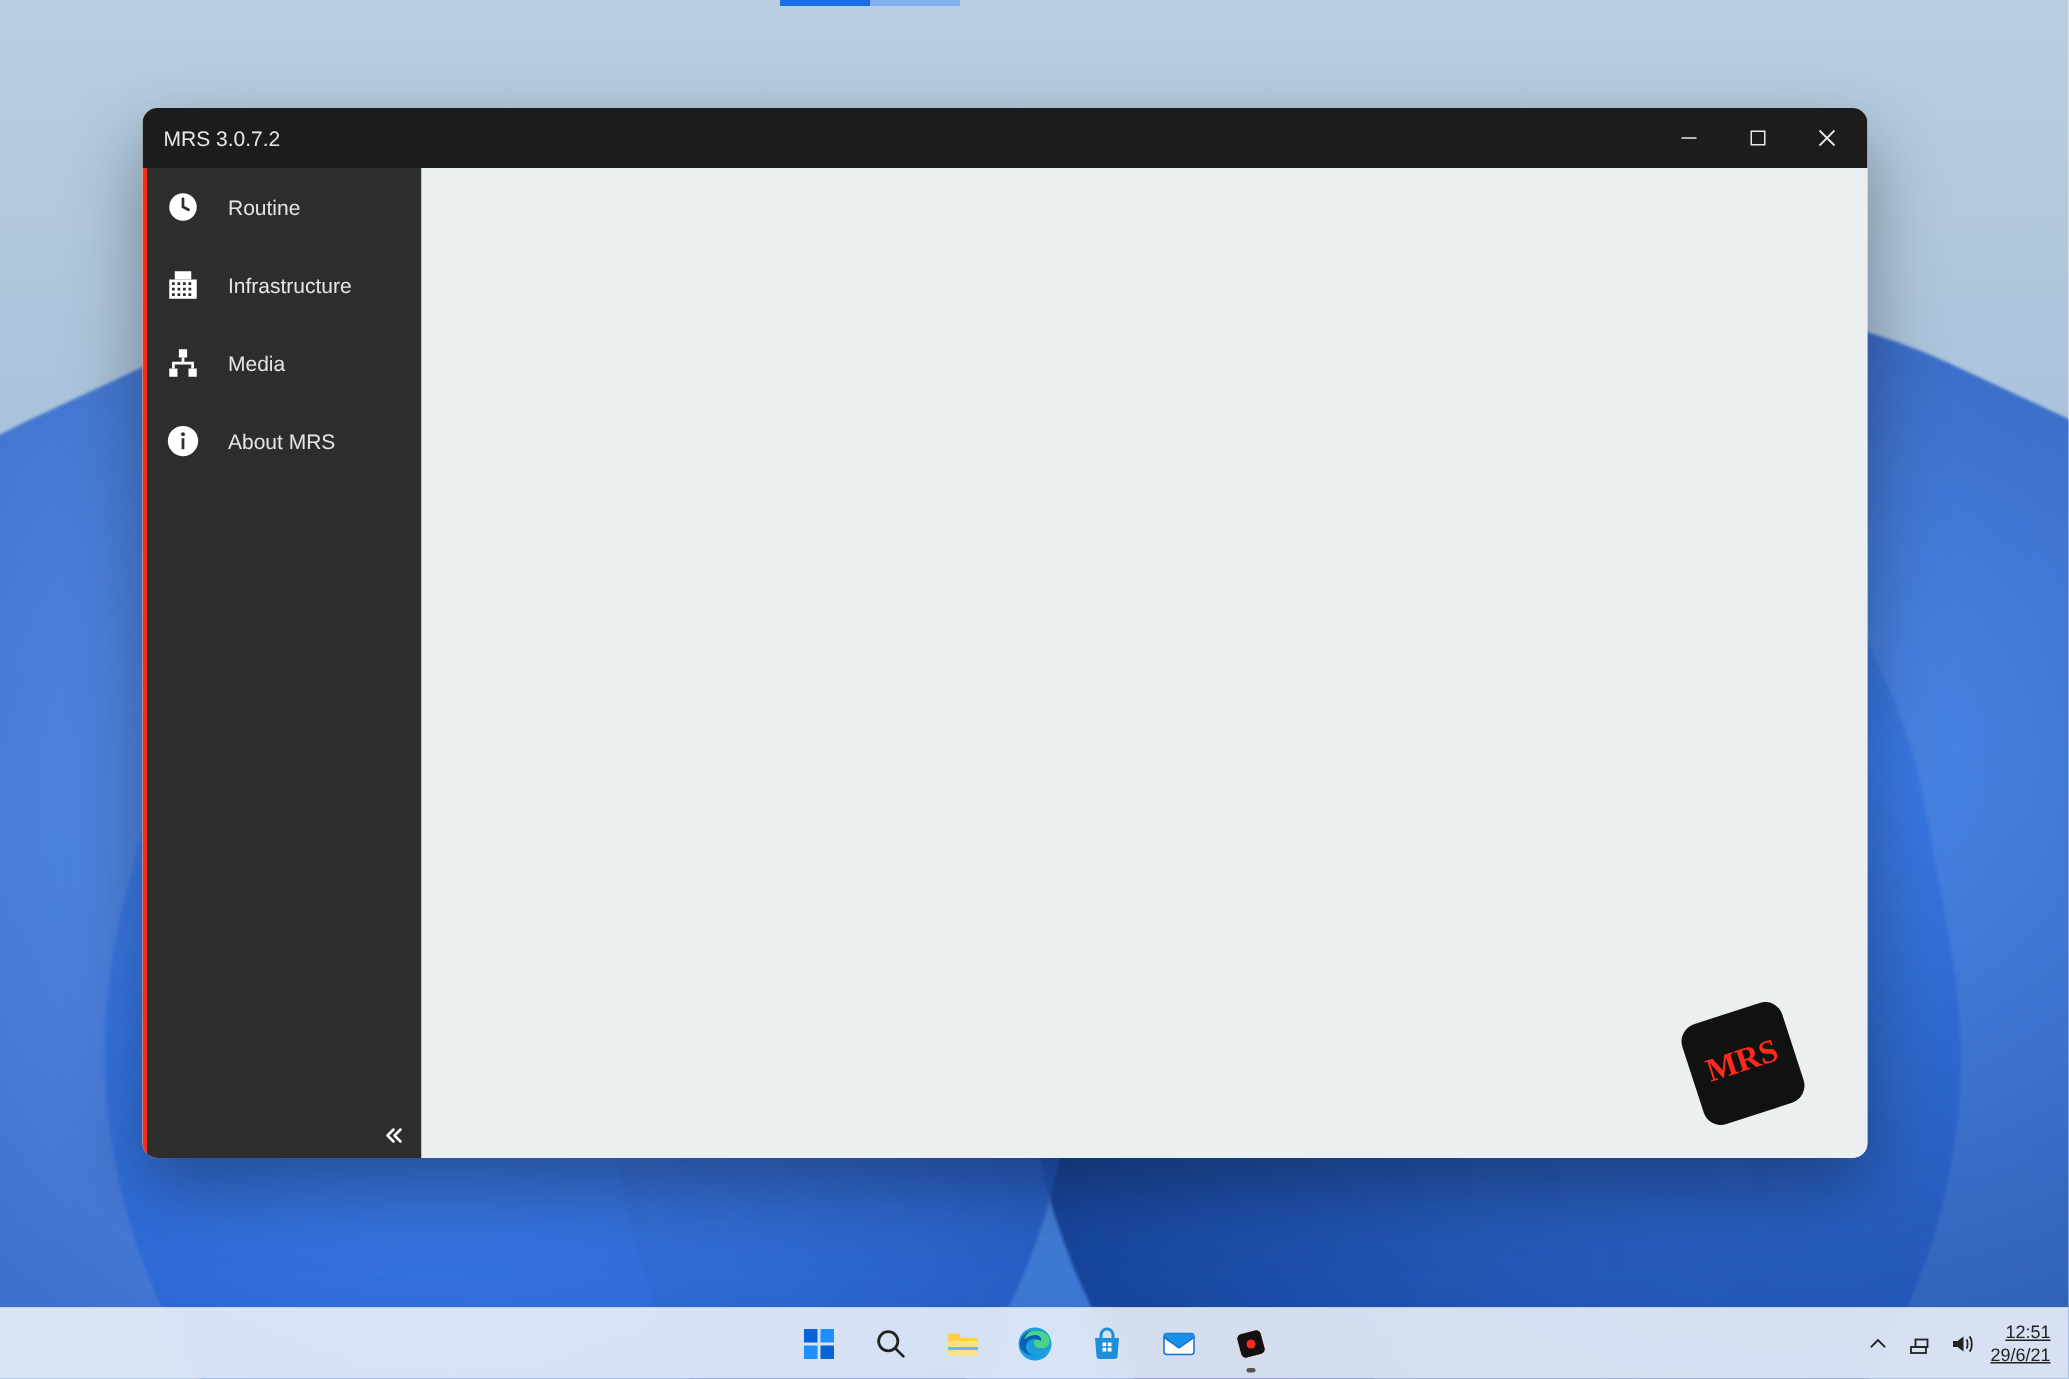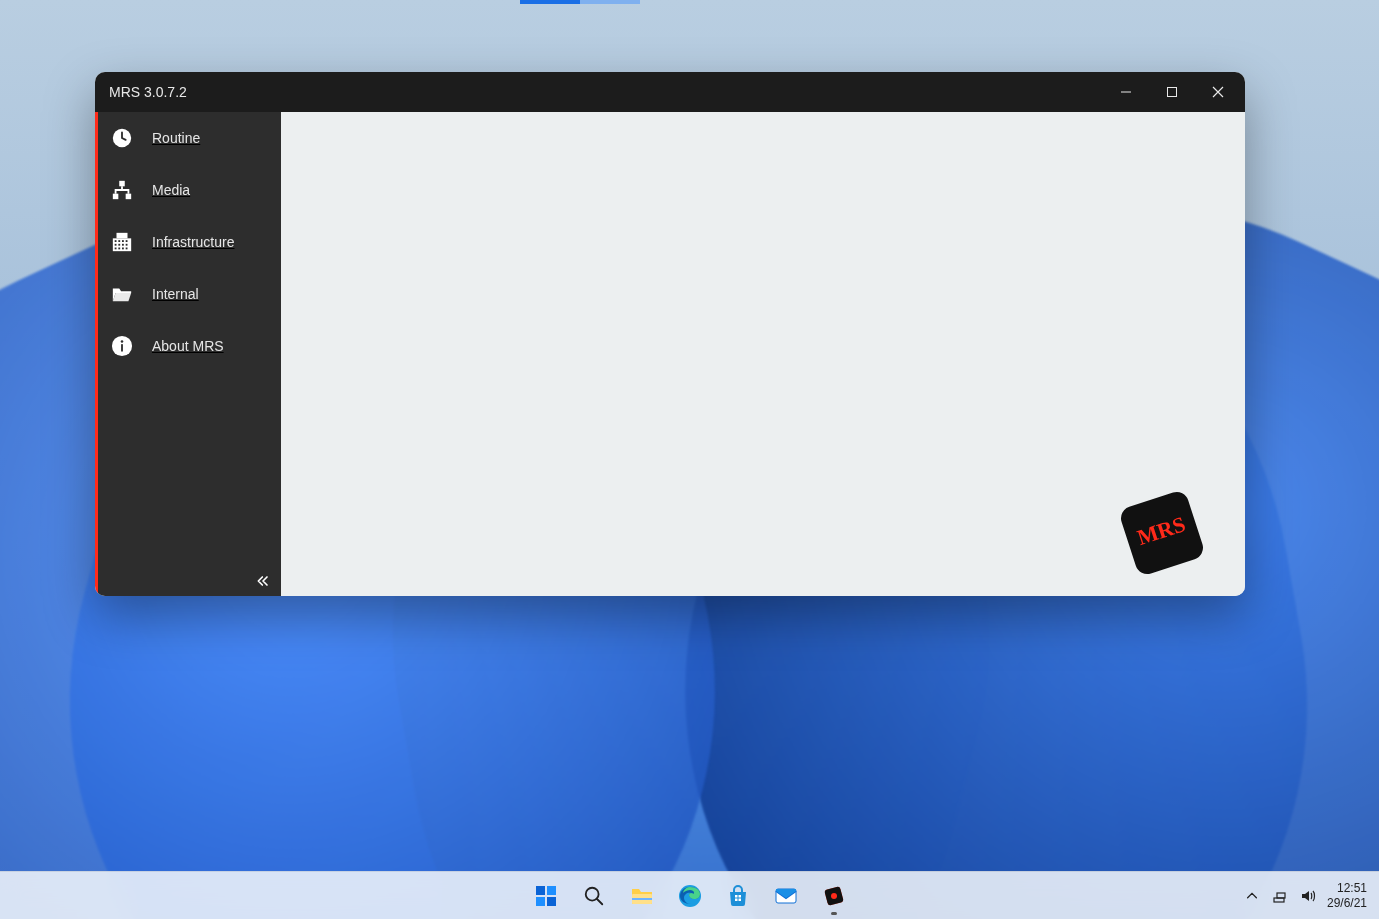--- a/index.html
+++ b/index.html
@@ -34,21 +34,21 @@
   }
   .top-accent2 {
     position: absolute; top: 0; left: 580px; height: 4px; width: 60px;
     background: #7fb0ef; z-index:1;
   }
 
   
   .window {
     position: absolute;
     left: 95px; top: 72px;
-    width: 1150px; height: 524px;
+    width: 1150px; height: 700px;
     background: #eceff0;
     border-radius: 10px;
     overflow: hidden;
     box-shadow: 0 20px 50px rgba(0,0,0,.35);
     z-index: 5;
   }
   .titlebar {
     height: 40px;
     background: #1c1c1c;
     color: #e8e8e8;
@@ -65,21 +65,20 @@
     display: flex; align-items: center; justify-content: center;
     color: #e8e8e8;
   }
   .win-btn svg { width: 12px; height: 12px; }
 
   .window-body {
     display: flex;
     height: calc(100% - 40px);
     border-left: 3px solid #ff2a1a;
     position: relative;
-    text-decoration: underline;
   }
   .sidebar {
     width: 183px;
     background: #2d2d2d;
     color: #e6e6e6;
     display: flex;
     flex-direction: column;
     position: relative;
   }
   .sidebar-items { flex: 1; }
@@ -142,21 +141,21 @@
   .task-item.active::after {
     content: "";
     position: absolute; bottom: 2px; left: 50%; transform: translateX(-50%);
     width: 6px; height: 3px; border-radius: 2px; background: #555;
   }
   .task-item .ticon { width: 26px; height: 26px; display:flex; align-items:center; justify-content:center; }
 
   .taskbar-right {
     position: absolute; right: 8px;
     display: flex; align-items: center; gap: 10px;
-    color: #222; font-size: 12px;
+    color: #222; font-size: 12px; text-decoration: underline;
   }
   .tray-icons { display: flex; align-items: center; gap: 10px; }
   .tray-icons .tico { width: 18px; height: 18px; display:flex; align-items:center; justify-content:center; }
   .clock { display: flex; flex-direction: column; align-items: flex-end; line-height: 1.2; padding-right: 4px; }
 </style>
 </head>
 <body>
 
 <div class="wallpaper-waves">
   <div class="wave w1"></div>
@@ -196,32 +195,20 @@
         <div class="sidebar-item">
           <span class="icon">
             <svg viewBox="0 0 24 24">
                 <circle cx="12" cy="12" r="10" fill="#fff"></circle>
                 <path d="M12 6v6l4 2" stroke="#2d2d2d" stroke-width="2" fill="none" stroke-linecap="round"></path>
               </svg>
           </span>
           <span>Routine</span>
         </div>
 
-
-        <div class="sidebar-item">
-          <span class="icon">
-            <svg viewBox="0 0 24 24">
-                <rect x="9" y="2" width="6" height="6"></rect>
-                <rect x="2" y="16" width="6" height="6"></rect>
-                <rect x="16" y="16" width="6" height="6"></rect>
-                <path d="M12 8v4 M12 12h-7v4 M12 12h7v4" stroke="#fff" stroke-width="2" fill="none"></path>
-              </svg>
-          </span>
-          <span>Media</span>
-        </div>
 
         <div class="sidebar-item">
           <span class="icon">
             <svg viewBox="0 0 24 24">
                 <rect x="2" y="8" width="20" height="14"></rect>
                 <rect x="6" y="2" width="12" height="6"></rect>
                 <g fill="#2d2d2d">
                   <rect x="4" y="10" width="2" height="2"></rect>
                   <rect x="8" y="10" width="2" height="2"></rect>
                   <rect x="12" y="10" width="2" height="2"></rect>
@@ -236,26 +223,29 @@
                   <rect x="16" y="18" width="2" height="2"></rect>
                 </g>
               </svg>
           </span>
           <span>Infrastructure</span>
         </div>
 
         <div class="sidebar-item">
           <span class="icon">
             <svg viewBox="0 0 24 24">
-                <path d="M2 6h7l2 3h11v2H5l-3 9V6z"></path>
-                <path d="M5 11h17l-3 9H2z" fill="#fff" opacity=".9"></path>
+                <rect x="9" y="2" width="6" height="6"></rect>
+                <rect x="2" y="16" width="6" height="6"></rect>
+                <rect x="16" y="16" width="6" height="6"></rect>
+                <path d="M12 8v4 M12 12h-7v4 M12 12h7v4" stroke="#fff" stroke-width="2" fill="none"></path>
               </svg>
           </span>
-          <span>Internal</span>
+          <span>Media</span>
         </div>
+
 
 
 
         <div class="sidebar-item">
           <span class="icon">
             <svg viewBox="0 0 24 24">
                 <circle cx="12" cy="12" r="11"></circle>
                 <rect x="11" y="10" width="2" height="8" fill="#2d2d2d"></rect>
                 <circle cx="12" cy="7" r="1.4" fill="#2d2d2d"></circle>
               </svg>

